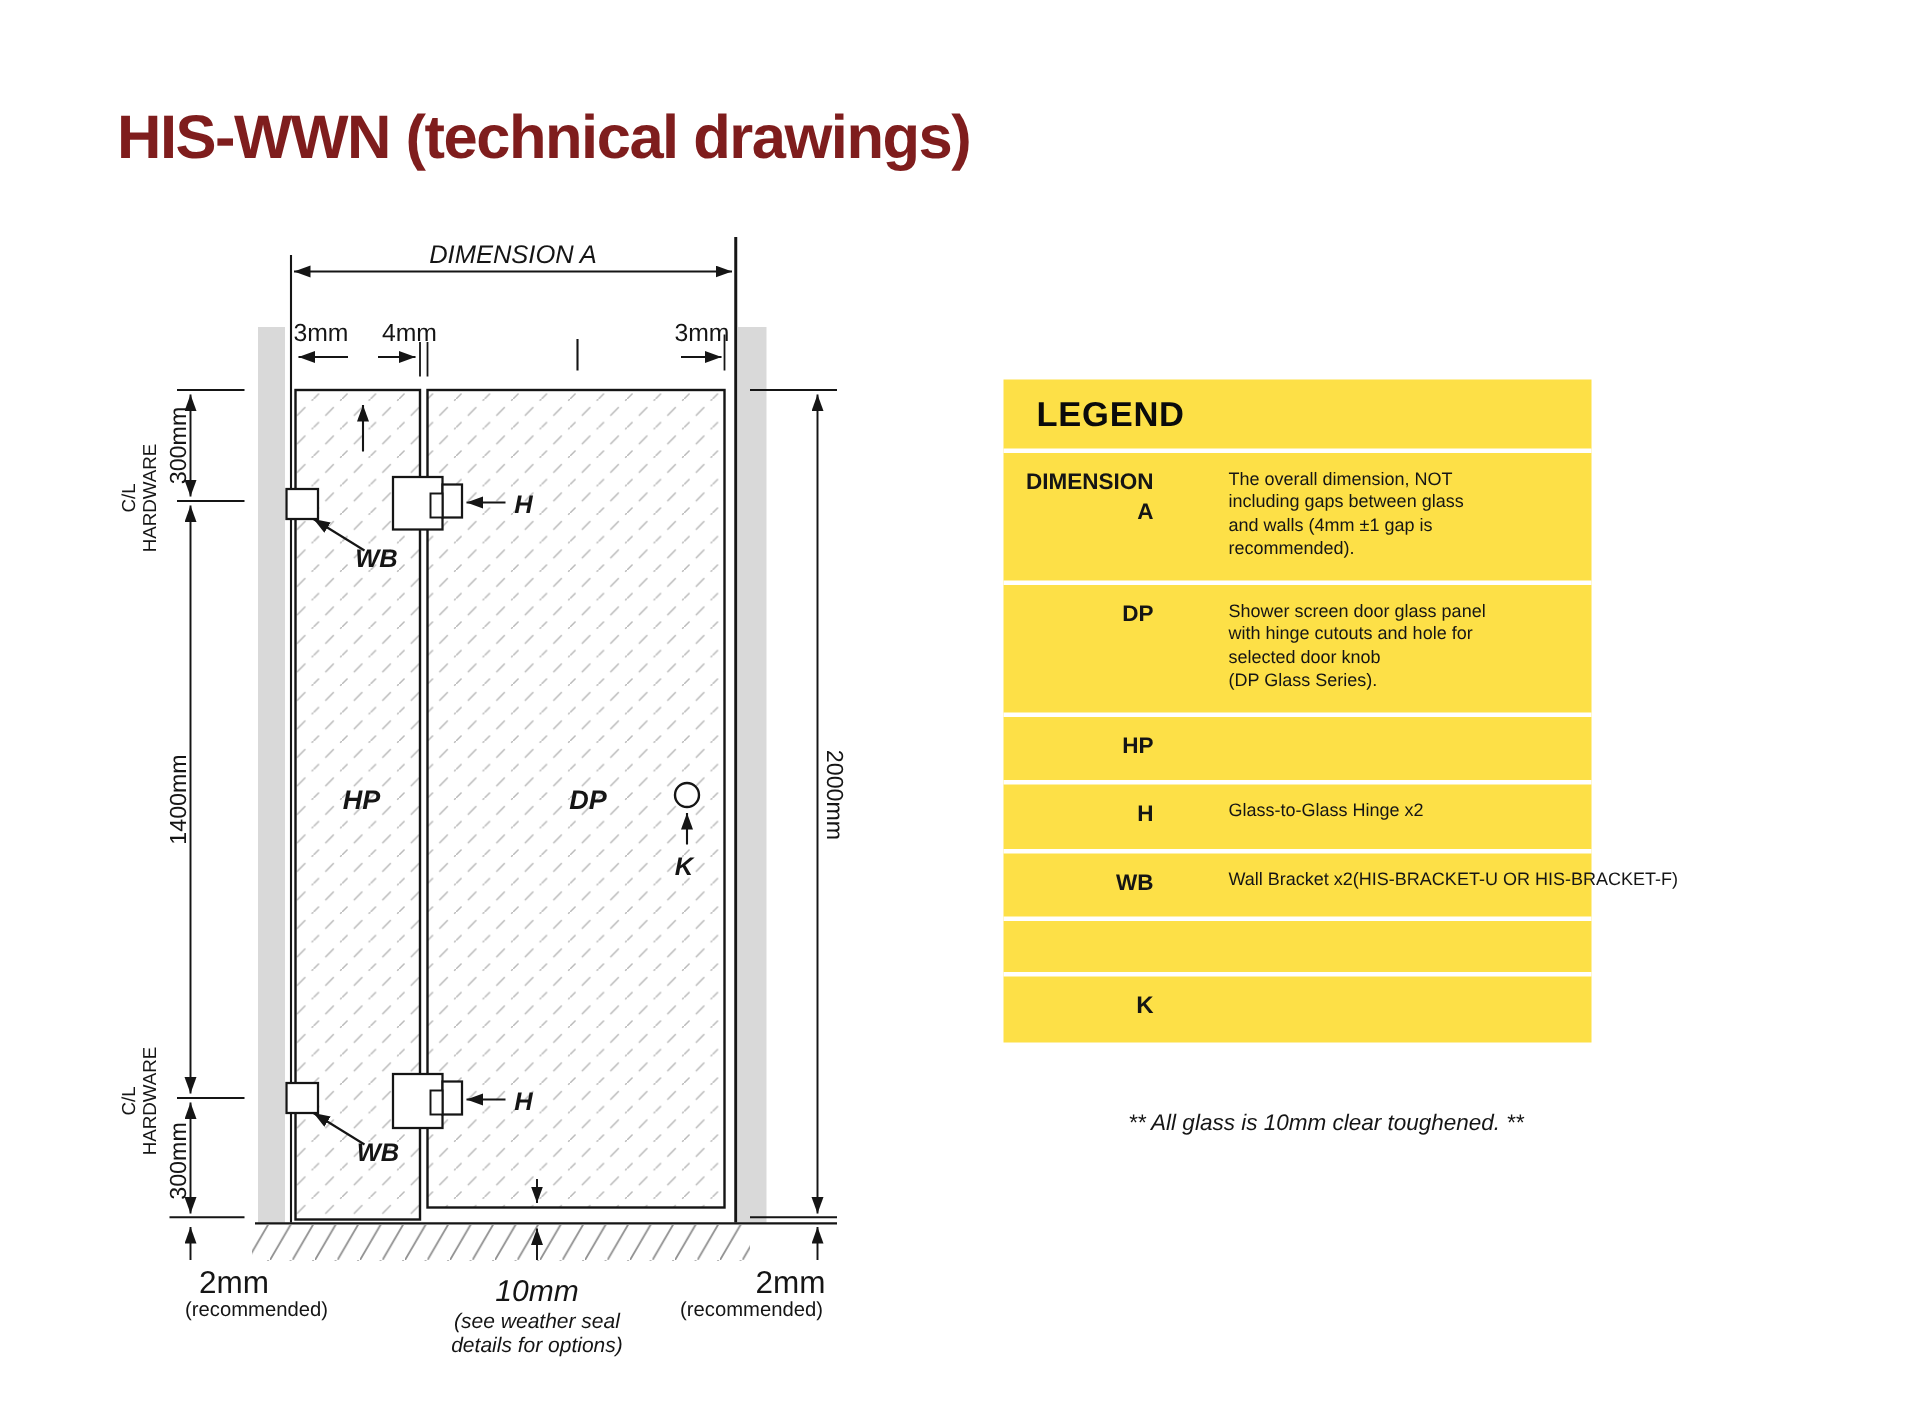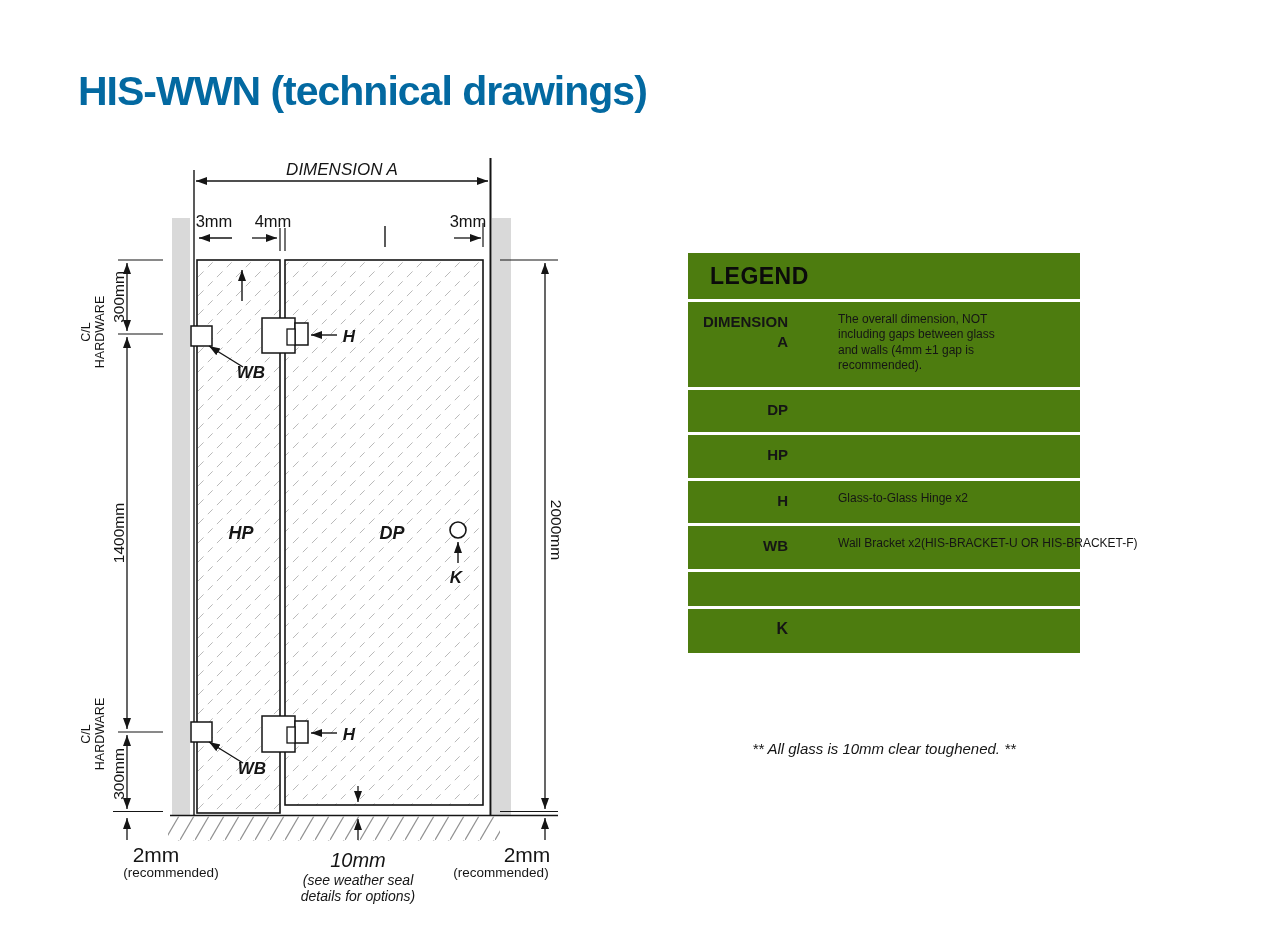--- a/index.html
+++ b/index.html
@@ -1,24 +1,24 @@
 <!DOCTYPE html>
 <html><head>
 <meta charset="utf-8">
 <style>
   html,body{margin:0;padding:0;background:#ffffff;}
   body{width:1285px;height:944px;position:relative;overflow:hidden;
        font-family:"Liberation Sans", sans-serif;color:#151515;}
   .page-title{position:absolute;left:78px;top:70px;margin:0;
-       font-size:41px;font-weight:bold;letter-spacing:-1px;line-height:1.05;color:#0369a1;text-align:center;}
+       font-size:41px;font-weight:bold;letter-spacing:-1px;line-height:1.05;color:#7f1d1d;text-align:center;}
   svg text{font-family:"Liberation Sans", sans-serif;fill:#151515;}
   .drawing{position:absolute;left:0;top:0;}
 
   
-  .legend{position:absolute;left:688px;top:253px;width:392px;background:#4d7c0f;}
+  .legend{position:absolute;left:669px;top:253px;width:392px;background:#fde047;}
   .legend-title{font-size:23px;font-weight:bold;letter-spacing:.5px;
        padding:10px 0 9px 22px;color:#0b0b0b;}
   .lrow{display:flex;border-top:3px solid #ffffff;padding:10px 0 13px 10px;}
   .lrow.empty{min-height:18px;padding:8px 0;}
   .term{width:90px;min-width:90px;text-align:right;font-weight:bold;font-size:15px;line-height:1.3;}
   .desc{margin-left:50px;font-size:12px;line-height:1.29;white-space:pre-line;flex:1;}
   .desc.nowrap{white-space:nowrap;overflow:visible;}
   .lrow.big .term{font-size:16px;}
   .lrow.big .desc{font-size:17px;}
   .legend-footnote{position:absolute;left:688px;top:740px;width:392px;text-align:center;
@@ -142,20 +142,24 @@
 
   <div class="lrow">
     <div class="term">DIMENSION A</div>
     <div class="desc">The overall dimension, NOT
 including gaps between glass
 and walls (4mm ±1 gap is
 recommended).</div>
   </div>
   <div class="lrow">
     <div class="term">DP</div>
+    <div class="desc">Shower screen door glass panel
+with hinge cutouts and hole for
+selected door knob
+(DP Glass Series).</div>
   </div>
   <div class="lrow">
     <div class="term">HP</div>
   </div>
   <div class="lrow">
     <div class="term">H</div>
     <div class="desc">Glass-to-Glass Hinge x2</div>
   </div>
   <div class="lrow">
     <div class="term">WB</div>

